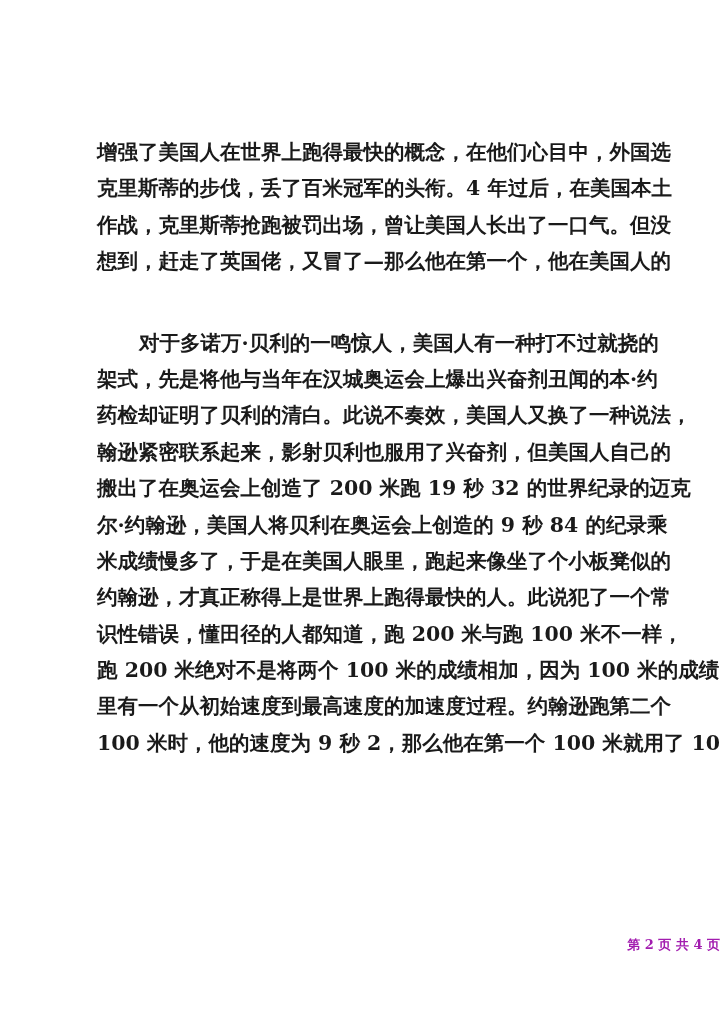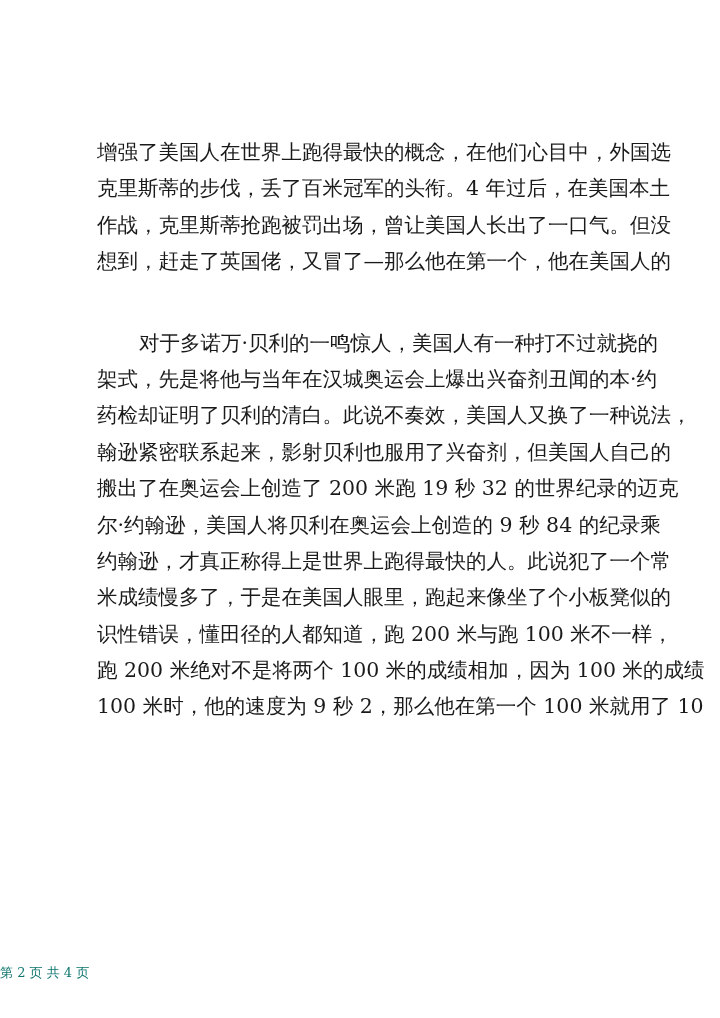--- a/index.html
+++ b/index.html
@@ -5,21 +5,21 @@
   html, body { margin: 0; padding: 0; }
   body {
     width: 720px; height: 1018px;
     background: #ffffff;
     position: relative;
     overflow: hidden;
     font-family: "DejaVu Serif", "Liberation Serif", serif;
     color: #1a1a1a;
   }
   .page {
-    position: absolute; left: 0; top: 0; width: 720px; height: 752px;
+    position: absolute; left: 0; top: 0; width: 720px; height: 752px; font-weight: bold;
   }
   .body-text {
     position: absolute;
     left: 97px;
     top: 134px;
     width: 532px;
   }
   .line {
     display: block;
     height: 36.4px;
@@ -34,44 +34,44 @@
     text-align-last: left;
   }
   .line.indent {
     padding-left: 42px;
     margin-top: 45px;
   }
   .footer {
     position: absolute;
     left: 0; width: 720px;
     top: 936px;
-    text-align: left;
+    text-align: right;
     font-size: 13px;
-    color: #0f766e;
-    margin-top: 28px;
+    color: #a21caf;
   }
 </style>
 </head>
 <body>
 
 <div class="page">
   <div class="body-text">
 
     <span class="line">增强了美国人在世界上跑得最快的概念，在他们心目中，外国选</span>
     <span class="line">克里斯蒂的步伐，丢了百米冠军的头衔。4 年过后，在美国本土</span>
     <span class="line">作战，克里斯蒂抢跑被罚出场，曾让美国人长出了一口气。但没</span>
     <span class="line">想到，赶走了英国佬，又冒了—那么他在第一个，他在美国人的</span>
 
     <span class="line indent">对于多诺万·贝利的一鸣惊人，美国人有一种打不过就挠的</span>
     <span class="line">架式，先是将他与当年在汉城奥运会上爆出兴奋剂丑闻的本·约</span>
     <span class="line">药检却证明了贝利的清白。此说不奏效，美国人又换了一种说法，</span>
     <span class="line">翰逊紧密联系起来，影射贝利也服用了兴奋剂，但美国人自己的</span>
     <span class="line">搬出了在奥运会上创造了 200 米跑 19 秒 32 的世界纪录的迈克</span>
     <span class="line">尔·约翰逊，美国人将贝利在奥运会上创造的 9 秒 84 的纪录乘</span>
+    <span class="line">米成绩慢多了，于是在美国人眼里，跑起来像坐了个小板凳似的</span>
     <span class="line">约翰逊，才真正称得上是世界上跑得最快的人。此说犯了一个常</span>
-    <span class="line">米成绩慢多了，于是在美国人眼里，跑起来像坐了个小板凳似的</span>
     <span class="line">识性错误，懂田径的人都知道，跑 200 米与跑 100 米不一样，</span>
     <span class="line">跑 200 米绝对不是将两个 100 米的成绩相加，因为 100 米的成绩</span>
+    <span class="line">里有一个从初始速度到最高速度的加速度过程。约翰逊跑第二个</span>
     <span class="line">100 米时，他的速度为 9 秒 2，那么他在第一个 100 米就用了 10</span>
   </div>
 
   <div class="footer">第 2 页  共 4 页</div>
 </div>
 
 </body></html>

